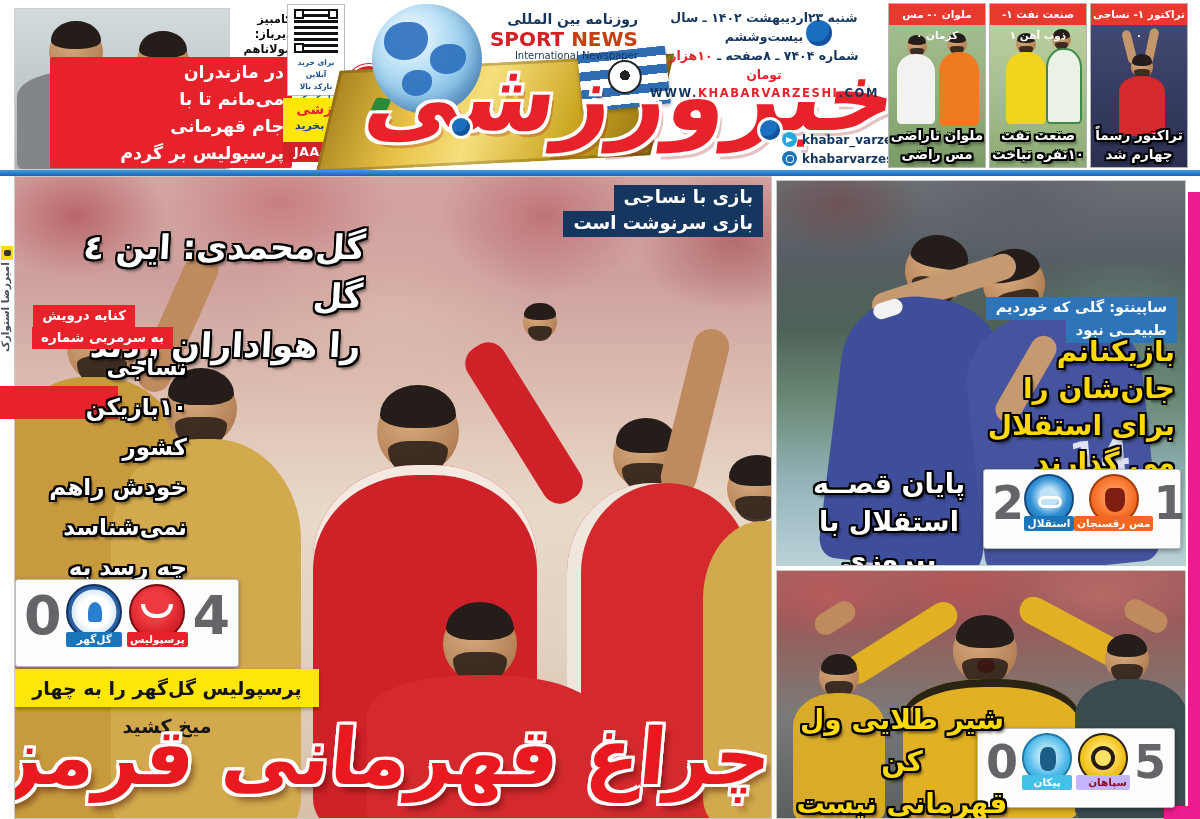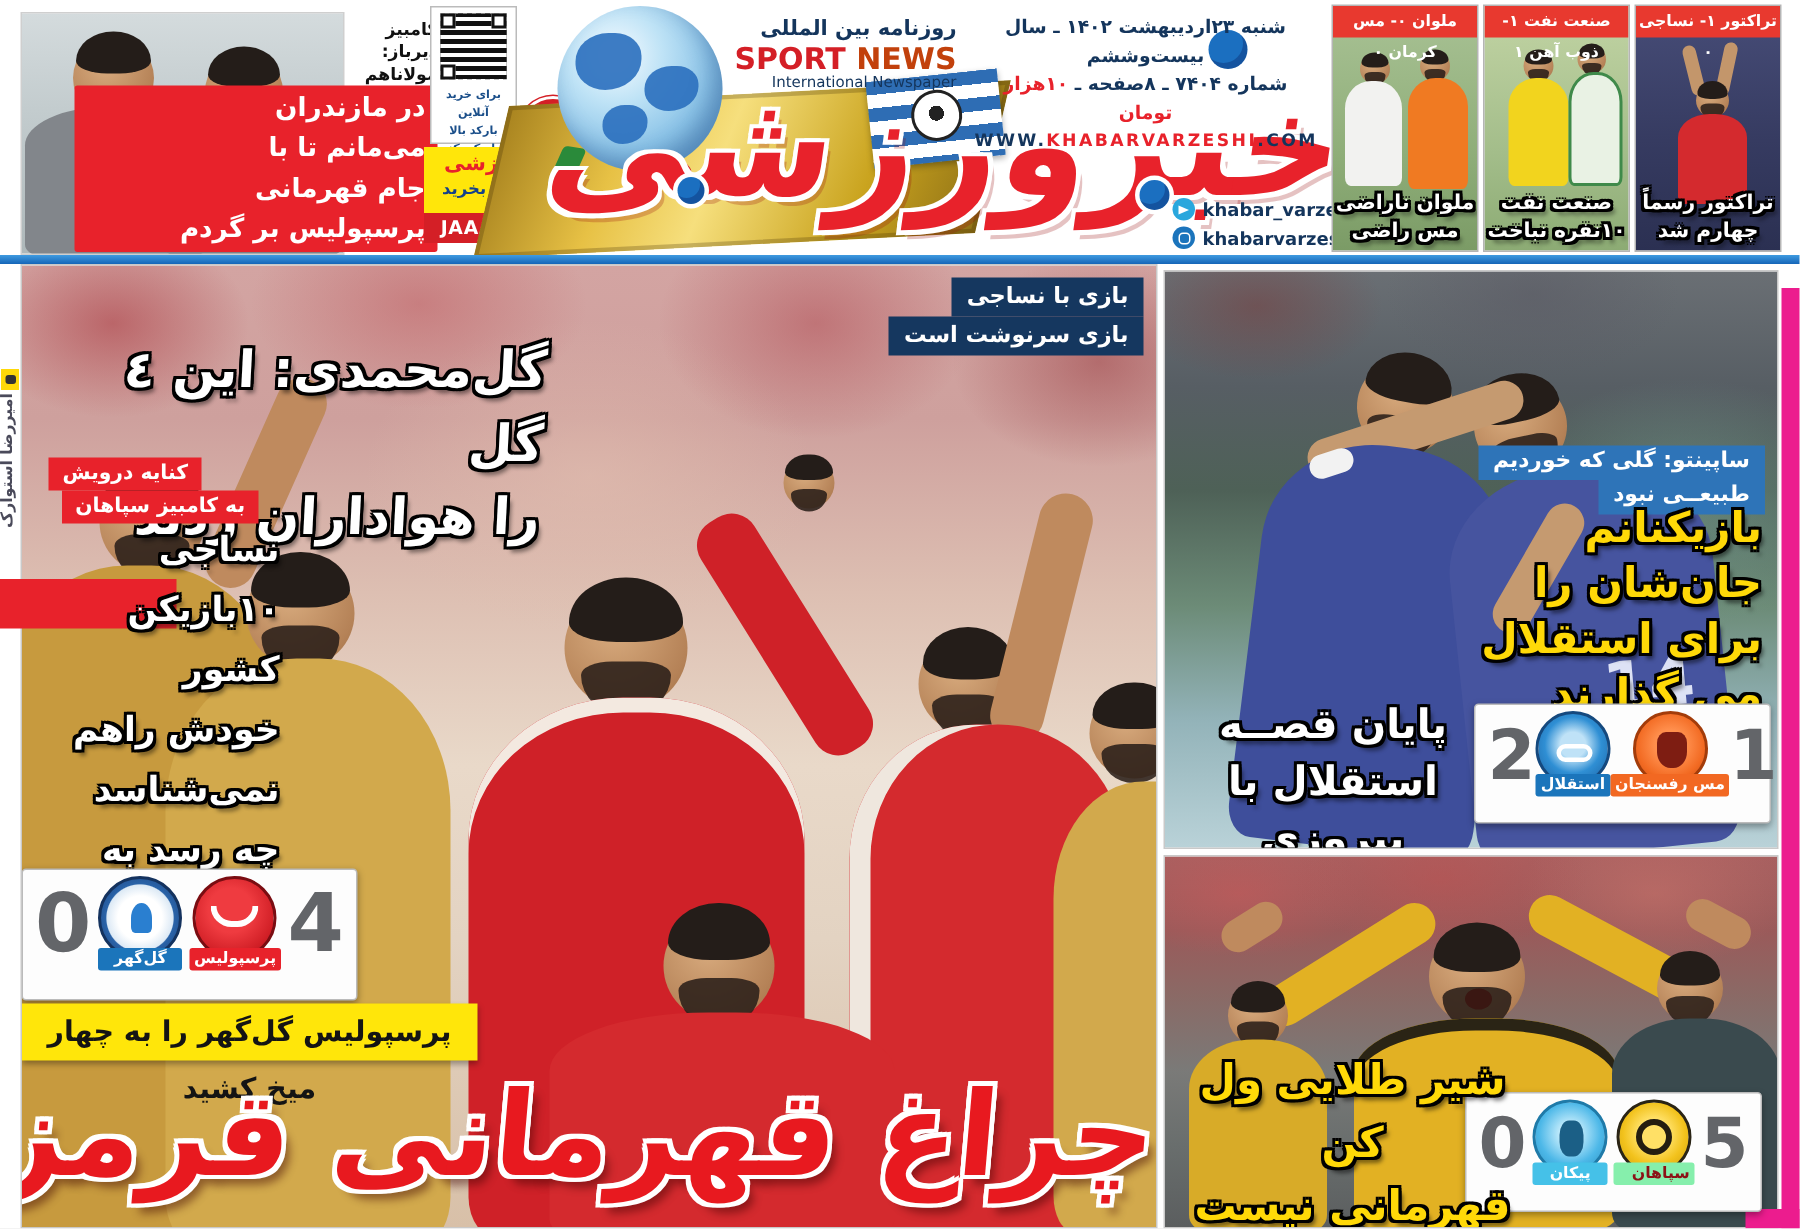--- a/index.html
+++ b/index.html
@@ -94,21 +94,21 @@
 
   
   .photo-main{left:14px;top:176px;width:758px;height:643px;overflow:hidden;border:1px solid #c9c9c9;box-sizing:border-box;
     background:
       radial-gradient(130px 90px at 8% 6%,rgba(168,52,60,.55),transparent 70%),
       radial-gradient(160px 100px at 35% 4%,rgba(190,90,95,.5),transparent 70%),
       radial-gradient(150px 110px at 70% 6%,rgba(170,60,70,.45),transparent 70%),
       radial-gradient(140px 100px at 95% 10%,rgba(150,55,60,.5),transparent 70%),
       radial-gradient(200px 140px at 50% 22%,rgba(225,190,175,.6),transparent 75%),
       linear-gradient(180deg,#d3a4a2 0%,#ceA09d 16%,#ddbfb2 34%,#e9d9c9 52%,#e3d3c2 70%,#d8c0a8 100%);}
-  .kickbox{position:absolute;background:#15375f;color:#fff;font-weight:bold;font-size:15px;padding:2px 10px 4px;line-height:20px;}
+  .kickbox{position:absolute;background:#15375f;color:#fff;font-weight:bold;font-size:18px;padding:2px 10px 4px;line-height:20px;}
   .h1wrap{left:auto;right:424px;top:46px;width:336px;text-align:right;font-size:34px;line-height:49px;transform:skewX(-3deg);z-index:2;}
   .tagbox{position:absolute;background:#e8222b;color:#fff;font-weight:bold;font-size:13.5px;padding:1px 9px 3px;line-height:18px;z-index:2;}
   .quote{left:auto;right:600px;top:166px;width:158px;text-align:right;font-size:23px;line-height:40px;z-index:2;}
   .red-frag{left:0;top:386px;width:118px;height:33px;background:#e8222b;z-index:1;}
 
   .sb{position:absolute;background:#fdfdfd;border:1px solid #bbb;border-radius:3px;box-shadow:0 2px 5px rgba(0,0,0,.35);
       display:flex;align-items:flex-start;justify-content:space-between;direction:ltr;z-index:3;box-sizing:border-box;padding:4px 8px 0;}
   .sb-score{font-weight:bold;color:#636569;}
   .sb-team{text-align:center;position:relative;}
   .sb-logo{border-radius:50%;margin:0 auto;position:relative;box-sizing:border-box;}
@@ -135,21 +135,21 @@
   .est-head{left:auto;right:10px;top:152px;width:190px;text-align:right;font-size:28px;line-height:37px;z-index:3;}
   .est-side{left:8px;top:284px;width:208px;text-align:center;font-size:27px;line-height:38px;z-index:4;}
   .sb2{right:4px;top:288px;width:198px;height:80px;}
   .sb2 .sb-score{font-size:46px;line-height:58px;}
   .sb2 .sb-logo{width:50px;height:50px;}
   .lg-esteghlal{background:radial-gradient(circle at 50% 45%,#bfe2f7 0 25%,#2f8fd4 55%,#1b5fa0 100%);border:2px solid #15497e;}
   .lg-esteghlal::after{content:"";position:absolute;left:12px;top:20px;width:24px;height:12px;border:3px solid #fff;border-radius:8px;box-sizing:border-box;}
   .lg-mes{background:radial-gradient(circle at 50% 45%,#ff8f4d 0 30%,#f26a22 65%,#c24a10 100%);border:2px solid #a33c0a;}
   .lg-mes::after{content:"";position:absolute;left:14px;top:12px;width:20px;height:24px;background:#7e1d12;border-radius:30% 30% 45% 45%;}
   .lbl-blue{background:#1b75bb;} .lbl-red{background:#e8222b;} .lbl-orange{background:#f26822;}
-  .lbl-cyan{background:#45c1e8;} .lbl-yellow{background:#86efac;color:#8c1116;padding-left:12px;}
+  .lbl-cyan{background:#45c1e8;} .lbl-yellow{background:#c4b5fd;color:#8c1116;padding-left:12px;}
   .jersey-num{position:absolute;color:#eef2ff;font-weight:bold;font-size:44px;transform:rotate(-5deg);opacity:.9;}
 
   .photo-sep{left:auto;right:14px;top:570px;width:410px;height:249px;overflow:hidden;border:1px solid #c9c9c9;box-sizing:border-box;
     background:
       radial-gradient(120px 60px at 12% 10%,rgba(200,90,90,.55),transparent 70%),
       radial-gradient(140px 70px at 45% 6%,rgba(190,80,80,.5),transparent 70%),
       radial-gradient(130px 70px at 80% 10%,rgba(210,120,110,.45),transparent 70%),
       linear-gradient(180deg,#a86060 0%,#9a5a5a 20%,#8a6a66 38%,#7a7a78 58%,#696e6d 78%,#5b5e5f 100%);}
   .sep-head{left:10px;top:128px;width:230px;text-align:center;font-size:28px;line-height:42px;z-index:4;}
   .sb3{right:10px;bottom:10px;width:198px;height:80px;}
@@ -310,21 +310,21 @@
     <div class="head" style="left:428px;top:430px;width:74px;height:74px;"></div>
     <div class="torso" style="left:352px;top:498px;width:230px;height:150px;background:#d42a2e;"></div>
 
     <div class="kickbox" style="right:8px;top:8px;">بازی با نساجی</div>
     <div class="kickbox" style="right:8px;top:34px;">بازی سرنوشت است</div>
     <div class="abs h1wrap ow" style="right:auto;left:8px;width:340px;">
       <span>گل‌محمدی: این ٤ گل</span><br>
       <span>را هواداران زدند</span>
     </div>
     <div class="tagbox" style="right:calc(100% - 120px);top:128px;">کنایه درویش</div>
-    <div class="tagbox" style="right:calc(100% - 158px);top:150px;">به کامبیز سپاهان</div>
+    <div class="tagbox" style="right:calc(100% - 158px);top:150px;">به سرمربی شماره</div>
     <div class="abs quote ow" style="right:auto;left:4px;width:168px;top:170px;">
       <span>نساجی</span><br>
       <span>۱۰بازیکن کشور</span><br>
       <span>خودش راهم</span><br>
       <span>نمی‌شناسد</span><br>
       <span>چه رسد به</span><br>
       <span>بازیکنان ما</span>
     </div>
 
     <div class="sb sb1">

